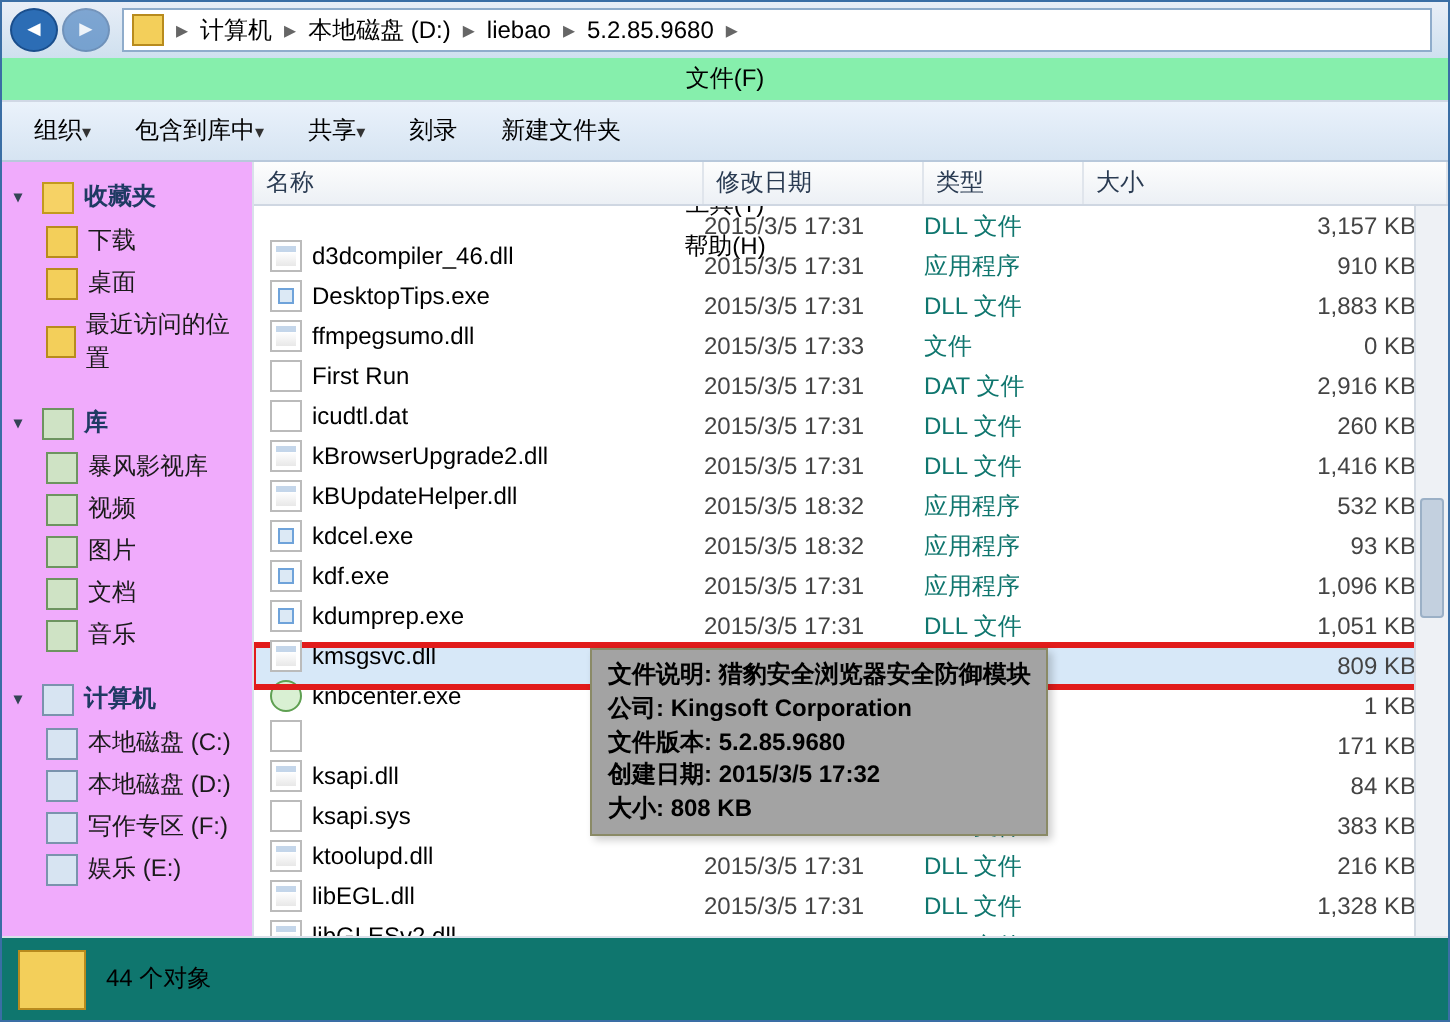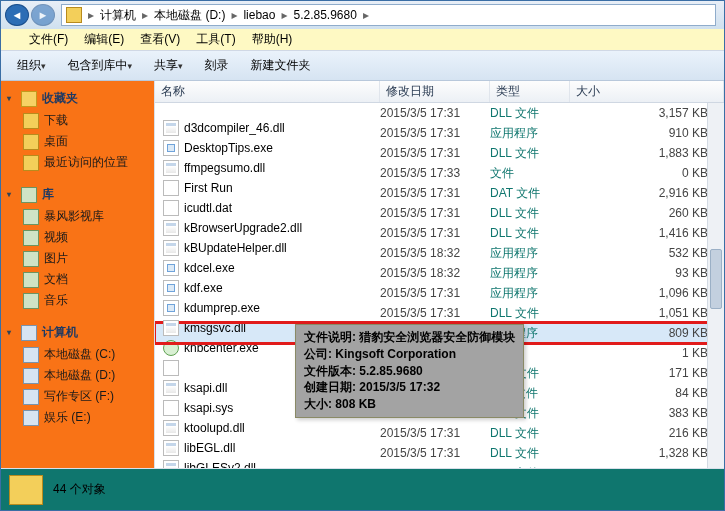--- a/index.html
+++ b/index.html
@@ -8,30 +8,30 @@
 .window { border: 1px solid #3a6ea5; width: 725px; height: 511px; display: flex; flex-direction: column; }
 
 .titlebar { height: 28px; background: linear-gradient(#e8eef7,#cfe0ef); display: flex; align-items: center; padding: 0 4px; }
 .navbtn { width: 24px; height: 22px; border-radius: 50%; background: #2c6db5; margin-right: 2px; color:#fff; display:flex; align-items:center; justify-content:center; font-size:11px; border:1px solid #1a4e8c; }
 .navbtn.fwd { opacity:.55; }
 .breadcrumb { flex:1; height:22px; background:#fff; border:1px solid #8faccb; margin:0 4px; display:flex; align-items:center; padding:0 4px; overflow:hidden; }
 .breadcrumb .folder-ico { width:16px; height:16px; background:#f3cf5a; border:1px solid #b88b1d; margin-right:6px; }
 .bc-item { padding:0 6px; white-space:nowrap; }
 .bc-sep { color:#666; }
 
-.menubar { height:22px; background:#fef9c3; border-bottom:1px solid #d0d8e5; display:flex; align-items:center; padding:0 20px; }
+.menubar { height:22px; background:#86efac; border-bottom:1px solid #d0d8e5; display:flex; align-items:center; padding:0 20px;flex-direction:column; }
 .menubar span { padding:2px 8px; }
 
 .toolbar { height:30px; background:linear-gradient(#eaf2fb,#d6e4f2); border-bottom:1px solid #b8c8db; display:flex; align-items:center; padding:0 6px; gap:2px; }
 .toolbar .tb-item { padding:3px 10px; display:flex; align-items:center; }
 .toolbar .drop::after { content:" ▾"; color:#333; font-size:9px; }
 
 .main { flex:1; display:flex; overflow:hidden; }
 
-.sidebar { width:154px; background:#f97316; border-right:1px solid #d9e0ea; overflow-y:auto; padding:6px 2px; }
+.sidebar { width:126px; background:#f0abfc; border-right:1px solid #d9e0ea; overflow-y:auto; padding:6px 2px; }
 .side-group { margin-bottom:10px; }
 .side-head { display:flex; align-items:center; font-weight:bold; color:#1f3a63; padding:3px 4px; }
 .side-head::before { content:"▾"; font-size:8px; color:#345; margin-right:4px; width:10px; }
 .side-item { display:flex; align-items:center; padding:2px 4px 2px 20px; color:#1a1a1a; }
 .ico { width:16px; height:16px; margin-right:5px; display:inline-block; border:1px solid #999; background:#eef; }
 .ico.star { background:#f6d265; border-color:#c39a1e; }
 .ico.folder { background:#f3cf5a; border-color:#b88b1d; }
 .ico.drive { background:#d7e4f2; border-color:#7a93ad; }
 .ico.lib { background:#cfe3c5; border-color:#6d9460; }
 .ico.app { background:#fff; border-color:#bbb; position:relative; }

